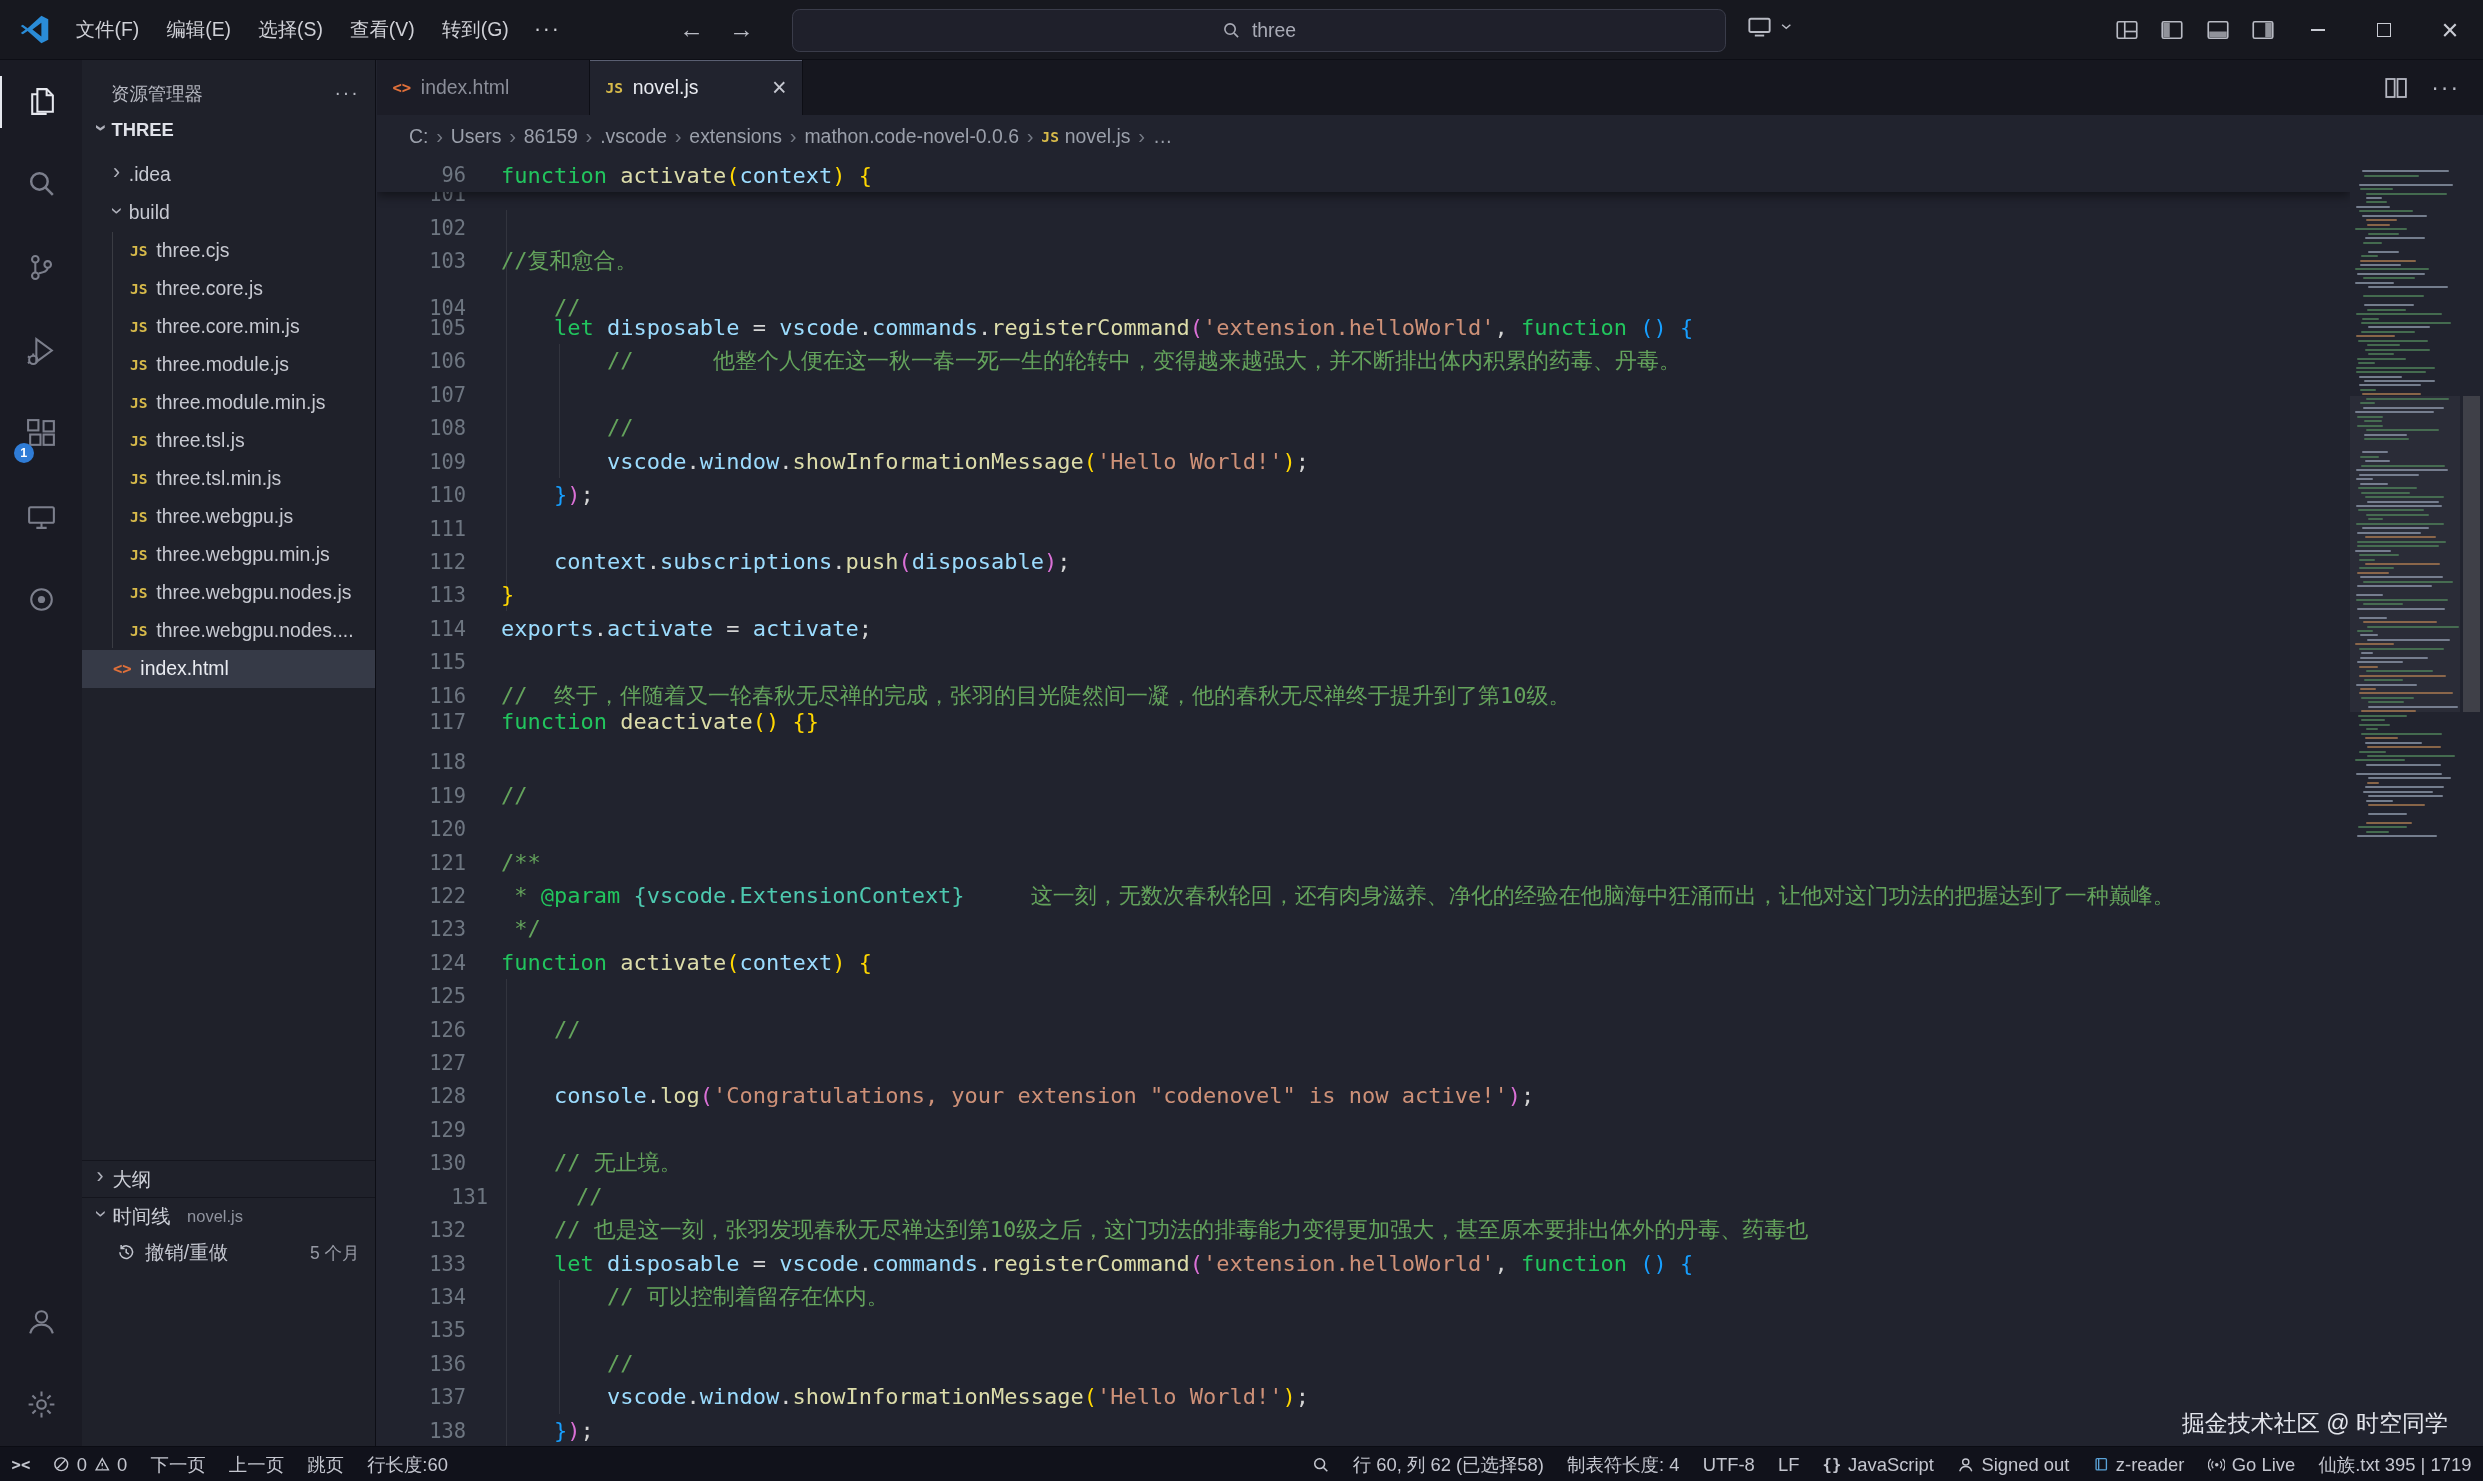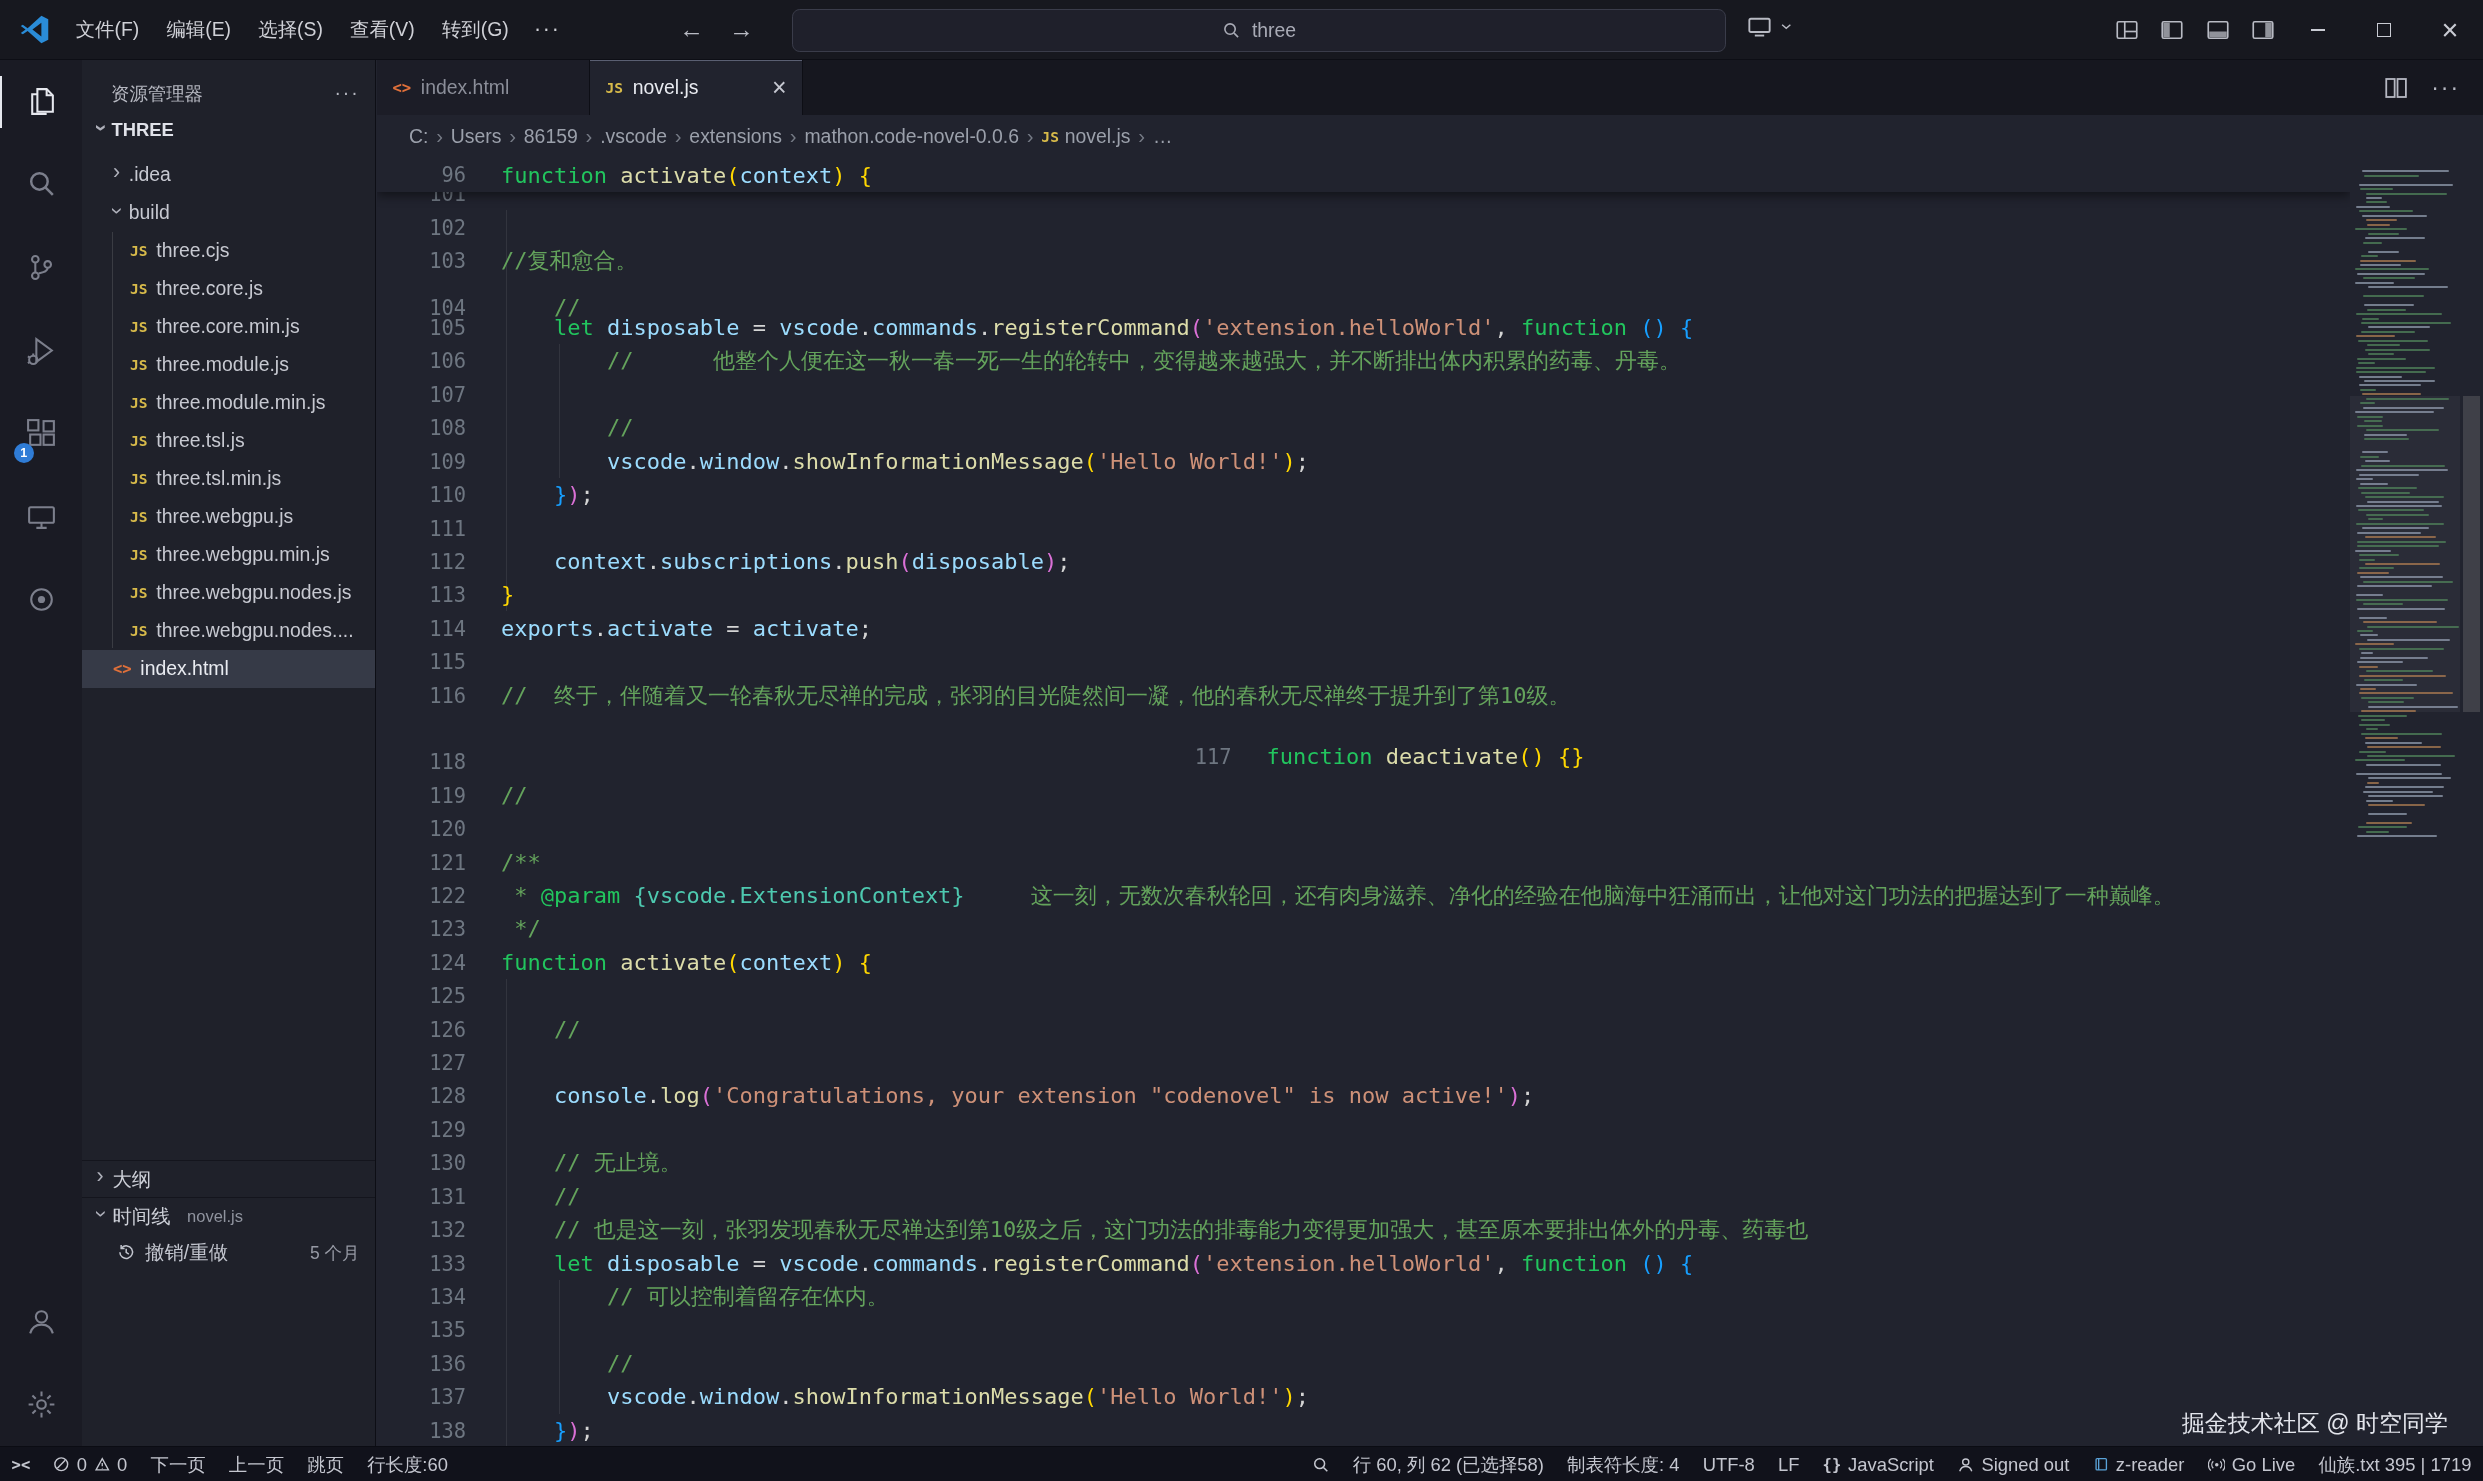--- a/index.html
+++ b/index.html
@@ -487,21 +487,21 @@
           <span class="lc"><span class="tk-v">exports</span><span class="tk-d">.</span><span class="tk-v">activate</span><span class="tk-d"> = </span><span class="tk-v">activate</span><span class="tk-d">;</span></span>
         </div>
         <div class="cl" style="top: 487px;">
           <span class="ln">115</span>
           <span class="lc"></span>
         </div>
         <div class="cl" style="top: 521px;">
           <span class="ln">116</span>
           <span class="lc"><span class="tk-c">//  终于，伴随着又一轮春秋无尽禅的完成，张羽的目光陡然间一凝，他的春秋无尽禅终于提升到了第10级。</span></span>
         </div>
-        <div class="cl" style="top: 582px; justify-content: center;">
+        <div class="cl" style="top: 547px;">
           <span class="ln">117</span>
           <span class="lc"><span class="tk-k">function</span><span class="tk-d"> </span><span class="tk-f">deactivate</span><span class="tk-p1">()</span><span class="tk-d"> </span><span class="tk-p1">{}</span></span>
         </div>
         <div class="cl" style="top: 587px;">
           <span class="ln">118</span>
           <span class="lc"></span>
         </div>
         <div class="cl" style="top: 621px;">
           <span class="ln">119</span>
           <span class="lc"><span class="tk-c">//</span></span>
@@ -542,21 +542,21 @@
           <span class="lc"><span class="tk-d">    </span><span class="tk-v">console</span><span class="tk-d">.</span><span class="tk-f">log</span><span class="tk-p2">(</span><span class="tk-s">'Congratulations, your extension "codenovel" is now active!'</span><span class="tk-p2">)</span><span class="tk-d">;</span></span>
         </div>
         <div class="cl" style="top: 955px;">
           <span class="ln">129</span>
           <span class="lc"></span>
         </div>
         <div class="cl" style="top: 988px;">
           <span class="ln">130</span>
           <span class="lc"><span class="tk-c">    // 无止境。</span></span>
         </div>
-        <div class="cl" style="top: 1022px;">
+        <div class="cl" style="top: 1022px; padding-left: 22px;">
           <span class="ln">131</span>
           <span class="lc"><span class="tk-c">    //</span></span>
         </div>
         <div class="cl" style="top: 1055px;">
           <span class="ln">132</span>
           <span class="lc"><span class="tk-c">    // 也是这一刻，张羽发现春秋无尽禅达到第10级之后，这门功法的排毒能力变得更加强大，甚至原本要排出体外的丹毒、药毒也</span></span>
         </div>
         <div class="cl" style="top: 1089px;">
           <span class="ln">133</span>
           <span class="lc"><span class="tk-d">    </span><span class="tk-k">let</span><span class="tk-d"> </span><span class="tk-v">disposable</span><span class="tk-d"> = </span><span class="tk-v">vscode</span><span class="tk-d">.</span><span class="tk-v">commands</span><span class="tk-d">.</span><span class="tk-f">registerCommand</span><span class="tk-p2">(</span><span class="tk-s">'extension.helloWorld'</span><span class="tk-d">, </span><span class="tk-k">function</span><span class="tk-d"> </span><span class="tk-p3">()</span><span class="tk-d"> </span><span class="tk-p3">{</span></span>

